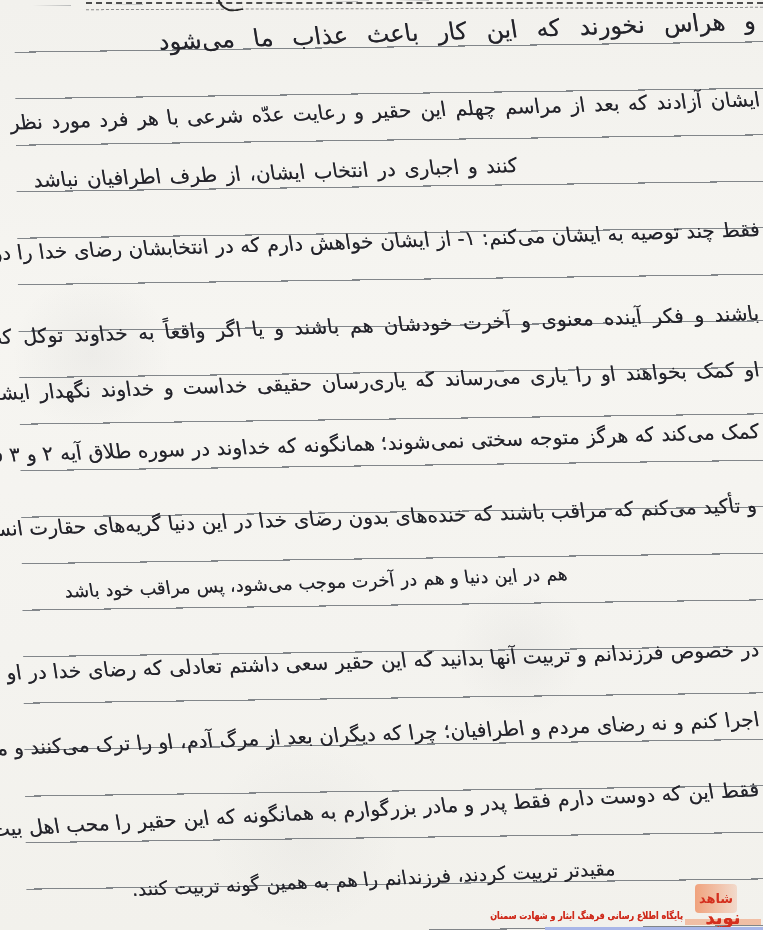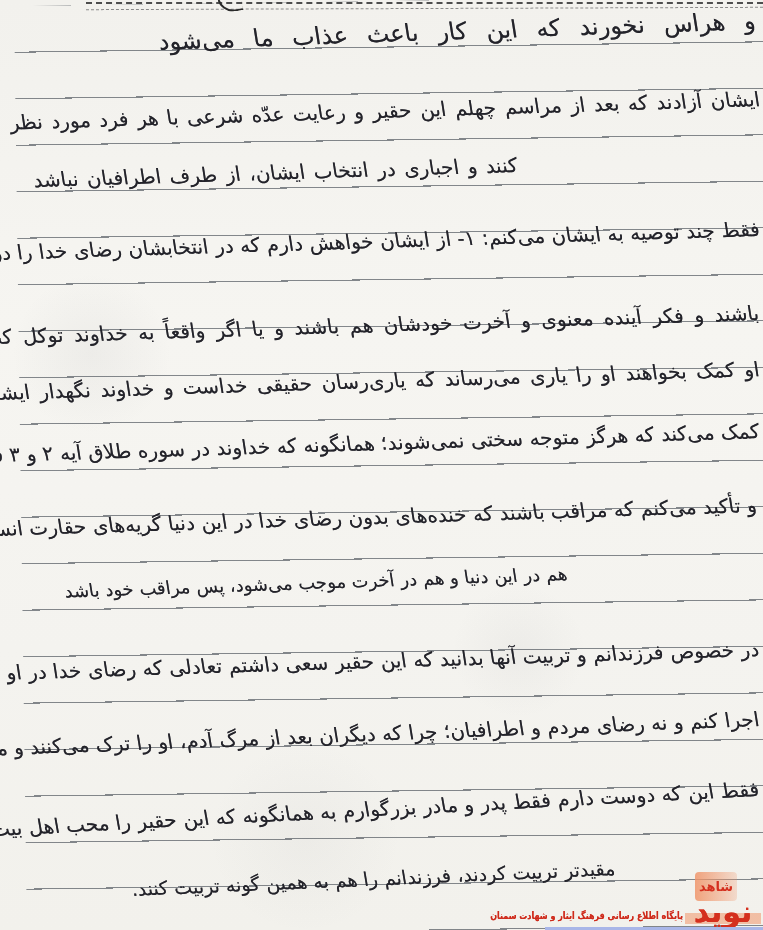--- a/index.html
+++ b/index.html
@@ -46,21 +46,21 @@
     transform:scaleX(.8);transform-origin:100% 50%;
     text-shadow:0 0 .5px rgba(207,42,27,.8);
   }
   .wm-logo{position:absolute;right:2px;bottom:3px;width:76px;text-align:center;line-height:1;}
   .wm-logo .top{
     display:inline-block;color:#d42f1e;font-weight:bold;font-size:13px;
     background:linear-gradient(90deg,rgba(240,149,106,.85),rgba(240,149,106,.25));
     border-radius:4px;padding:8px 4px;margin-right:14px;
   }
   .wm-logo .bottom{
-    display:block;color:#d42f1e;font-weight:bold;font-size:30px;margin-top:-4px;
+    display:block;color:#d42f1e;font-weight:bold;font-size:18px;margin-top:-4px;
     background:linear-gradient(180deg,transparent 55%,rgba(240,149,106,.55) 55% 90%,transparent 90%);
     text-shadow:0 0 .6px rgba(212,47,30,.9);
   }
   .footer-bar{position:absolute;bottom:0;right:0;width:218px;height:3px;background:#a9b6e8;}
 </style>
 </head>
 <body>
 
 <div class="paper">
 

